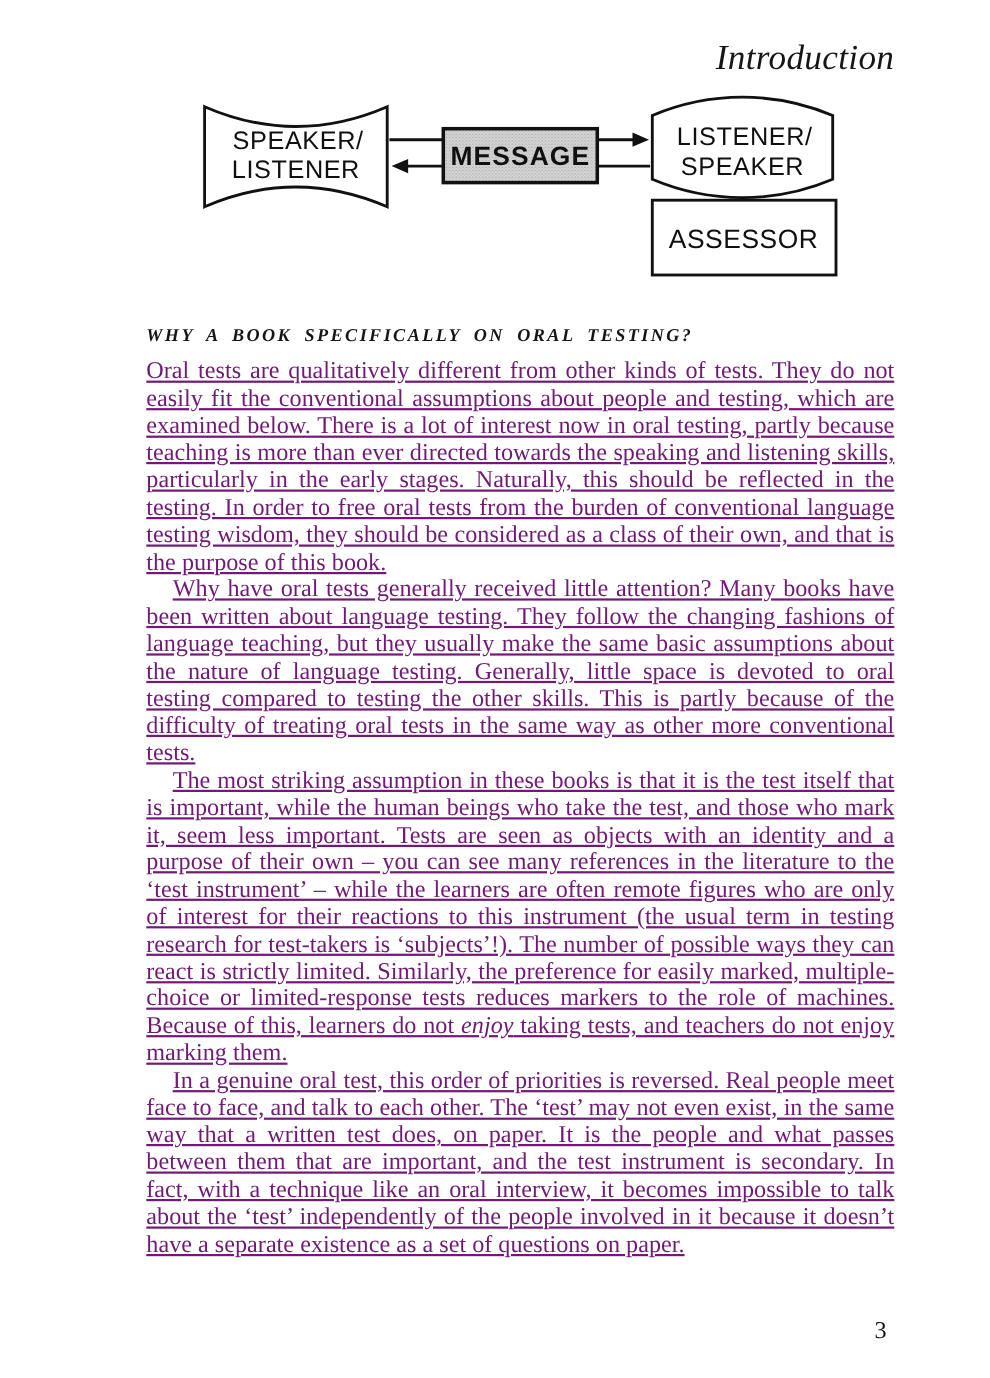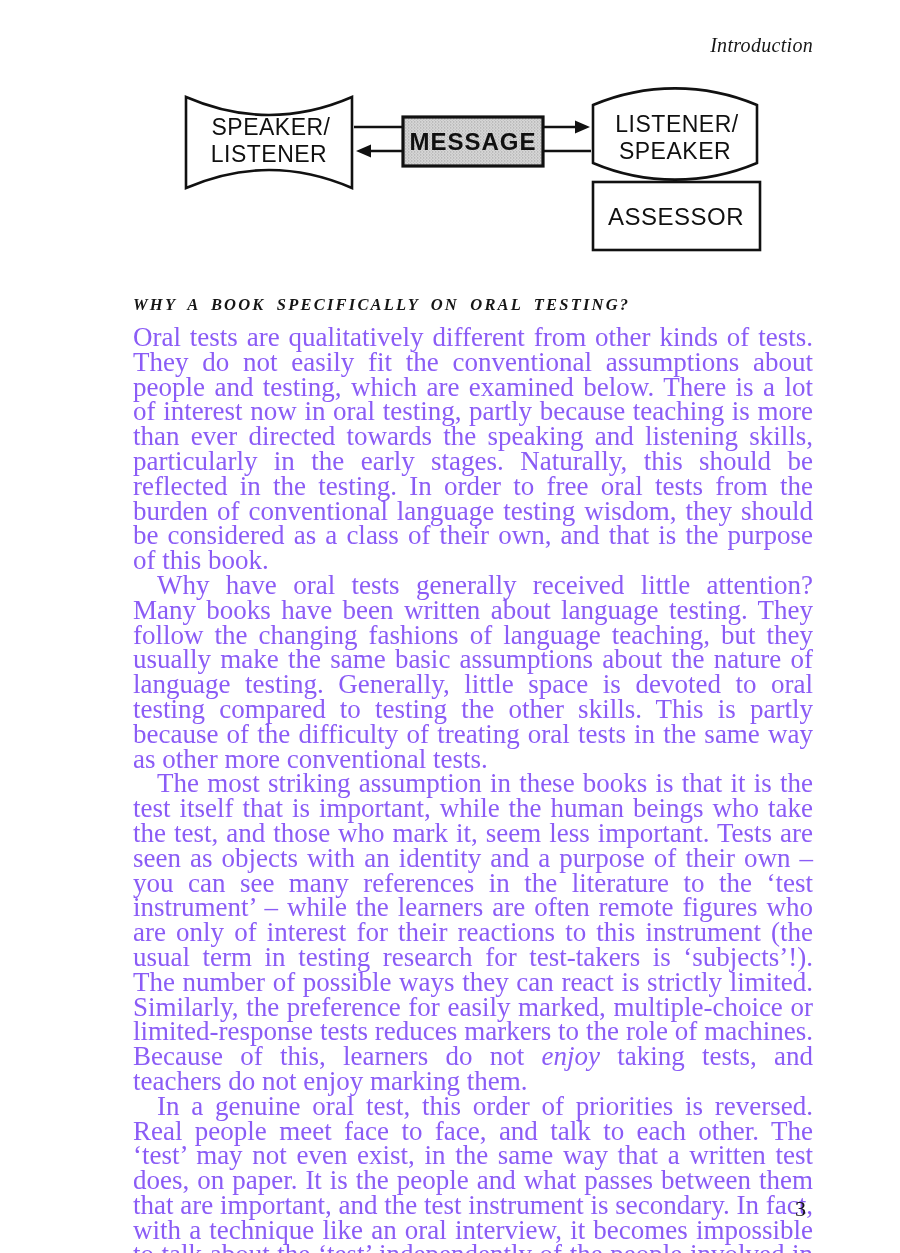--- a/index.html
+++ b/index.html
@@ -3,41 +3,42 @@
 <meta charset="utf-8">
 <style>
   html,body { margin:0; padding:0; background:#e8e8e8; }
   .page {
     position:relative; width:900px; height:1253px; margin:0 auto;
     background:#ffffff; color:#161616; overflow:hidden;
     font-family:"Liberation Serif", serif;
   }
   .running-head {
     position:absolute; top:34px; right:87px;
-    font-style:italic; font-size:20px; letter-spacing:0.3px;
+    font-style:italic; font-size:32px; letter-spacing:0.3px;
   }
   .diagram { position:absolute; left:180px; top:85px; }
   .diagram text {
     font-family:"Liberation Sans", sans-serif;
     fill:#101010;
   }
   .node-label { font-size:23px; letter-spacing:0.5px; }
   .msg-label  { font-size:24px; font-weight:bold; letter-spacing:1px; }
   .article {
     position:absolute; left:133px; top:295px; width:680px;
   }
   .heading {
     margin:0 0 10px 0;
     font-size:16.5px; font-weight:600;
     letter-spacing:2.2px; word-spacing:5px;font-style:italic;
   }
   .para {
     margin:0; text-align:justify;
-    font-size:27px; line-height:24.8px;
-    color:#8b5cf6;
+    font-size:22px; line-height:24.8px;
+    color:#701a75;
+    text-decoration:underline;
   }
   .para.indent { text-indent:24px; }
   .para em { font-style:italic; }
   .page-number {
     position:absolute; top:1196px; right:94px;
     font-size:22px;
   }
 </style>
 </head>
 <body>

